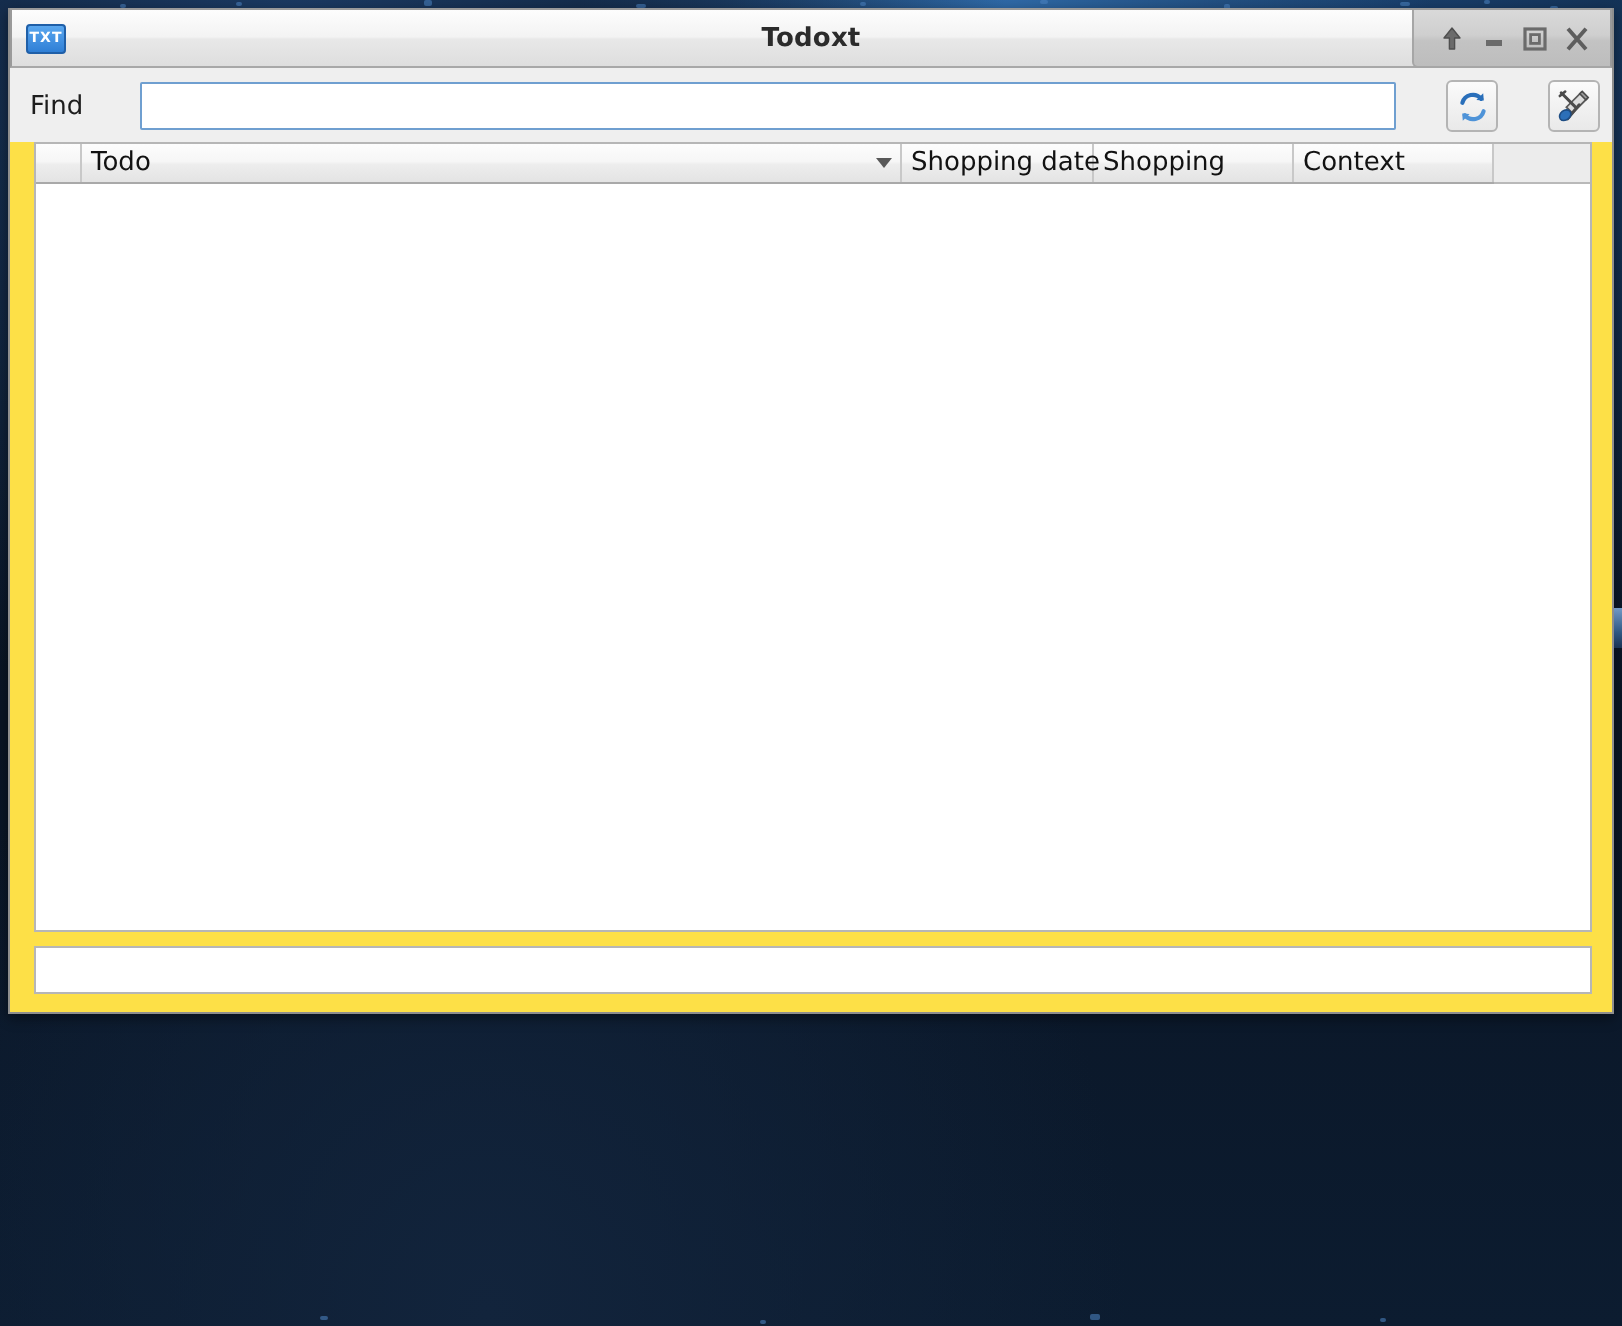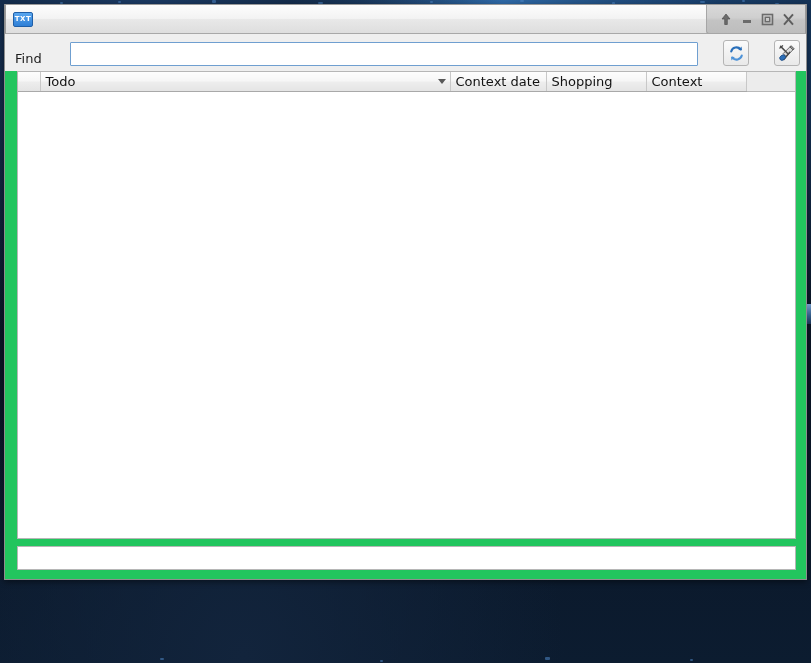--- a/index.html
+++ b/index.html
@@ -32,22 +32,22 @@
     opacity: .55;
     border-radius: 1px;
   }
 
   
   #window {
     position: absolute;
     left: 4px;
     top: 4px;
     width: 803px;
-    height: 576px;
-    background: #22c55e;
+    height: 503px;
+    background: #fde047;
     border: 1px solid #8e8e8e;
     border-top: none;
     box-sizing: border-box;
     display: flex;
     flex-direction: column;
     box-shadow: 0 2px 6px rgba(0,0,0,.45);
   }
 
   
   #titlebar {
@@ -110,21 +110,21 @@
     align-items: center;
     justify-content: center;
     cursor: default;
   }
   .tb-btn svg { display: block; }
 
   
   #findbar {
     flex: 0 0 auto;
     display: flex;
-    align-items: flex-end;
+    align-items: center;
     padding: 6px 6px 5px 10px;
     background: #efefef;
     gap: 20px;
   }
   #findbar .find-label {
     font-size: 13px;
     color: #1d1d1d;
     margin-right: 8px;
   }
   #find-input {
@@ -276,20 +276,21 @@
     <div class="speck" style="left: 160px; top: 658px; width: 4px; height: 2px;"></div>
     <div class="speck" style="left: 380px; top: 660px; width: 3px; height: 2px;"></div>
     <div class="speck" style="left: 545px; top: 657px; width: 5px; height: 3px;"></div>
     <div class="speck" style="left: 690px; top: 659px; width: 3px; height: 2px;"></div>
   </div>
 
 <div id="window">
 
   <div id="titlebar">
     <div class="app-icon">TXT</div>
+    <div class="tb-title">Todoxt</div>
 
     <div class="tb-buttons">
       <div class="tb-btn">
         <span>
           <svg width="12" height="13" viewBox="0 0 12 13">
             <path d="M6 1 L10 6 L7.3 6 L7.3 11.5 L4.7 11.5 L4.7 6 L2 6 Z" fill="#6b6b6b" stroke="#4f4f4f" stroke-width="0.7" stroke-linejoin="round"></path>
           </svg>
         </span>
       </div>
       <div class="tb-btn">
@@ -362,21 +363,21 @@
       </colgroup>
       <thead>
         <tr>
           <th class="th-check"></th>
           <th>
             <div class="th-inner">
               <span>Todo</span>
               <span class="sort-arrow"></span>
             </div>
           </th>
-          <th>Context date</th>
+          <th>Shopping date</th>
           <th>Shopping</th>
           <th>Context</th>
           <th class="th-filler"></th>
         </tr>
       </thead>
       <tbody>
       </tbody>
     </table>
     <div class="table-blank"></div>
   </div>

